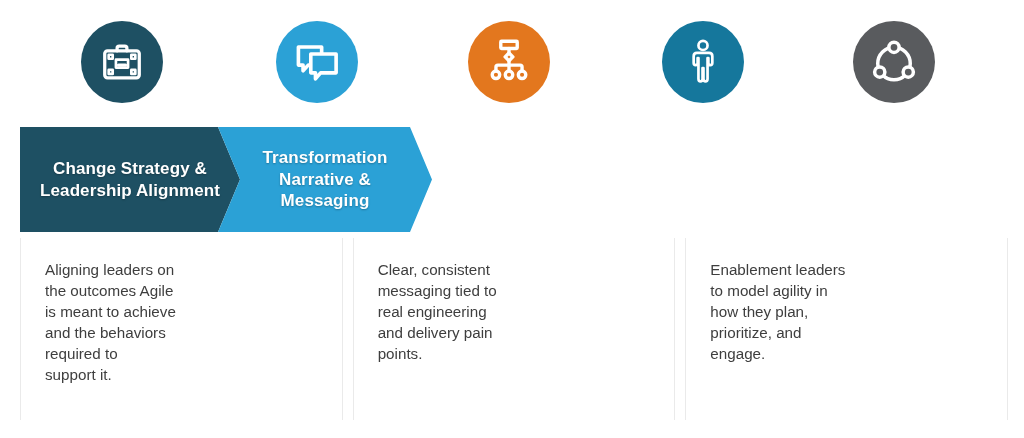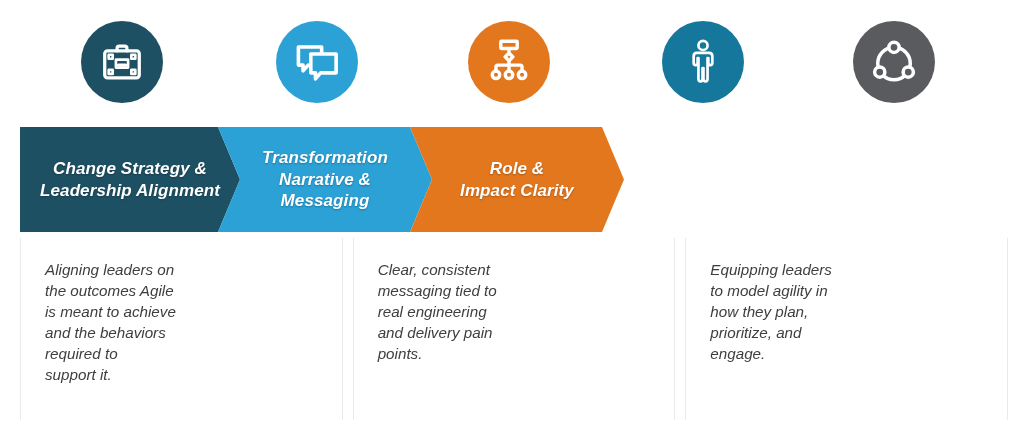--- a/index.html
+++ b/index.html
@@ -3,21 +3,20 @@
 <meta charset="utf-8">
 <style>
   html, body { margin: 0; padding: 0; background: #ffffff; }
   .canvas {
     position: relative;
     width: 1024px;
     height: 438px;
     background: #ffffff;
     font-family: "Liberation Sans", sans-serif;
     overflow: hidden;
-    font-style: italic;
   }
 
   
   .icons-row { position: absolute; top: 21px; left: 0; width: 1024px; height: 82px; }
   .circle {
     position: absolute; top: 0;
     width: 82px; height: 82px;
     border-radius: 50%;
     background: var(--accent);
     display: flex; align-items: center; justify-content: center;
@@ -141,44 +140,40 @@
   <div class="bands-row">
     <div class="band first" style="--accent: #1e5063;">
       <div class="band-title">Change Strategy &amp;
 Leadership Alignment</div>
     </div>
     <div class="band next" style="--accent: #2ba1d6;">
       <div class="band-title">Transformation
 Narrative &amp;
 Messaging</div>
     </div>
-    <div class="band next" style="--accent: #e3771e;">
-      <div class="band-title">Role &amp;
-Impact Clarity</div>
-    </div>
   </div>
 
   <div class="cards-row">
     <div class="card" style="--accent: #1e5063;">
       <p>Aligning leaders on
 the outcomes Agile
 is meant to achieve
 and the behaviors
 required to
 support it.</p>
     </div>
     <div class="card" style="--accent: #2ba1d6;">
       <p>Clear, consistent
 messaging tied to
 real engineering
 and delivery pain
 points.</p>
     </div>
     <div class="card" style="--accent: #15779c;">
-      <p>Equipping leaders
+      <p>Enablement leaders
 to model agility in
 how they plan,
 prioritize, and
 engage.</p>
     </div>
   </div>
 
 </div>
 
 </body></html>

